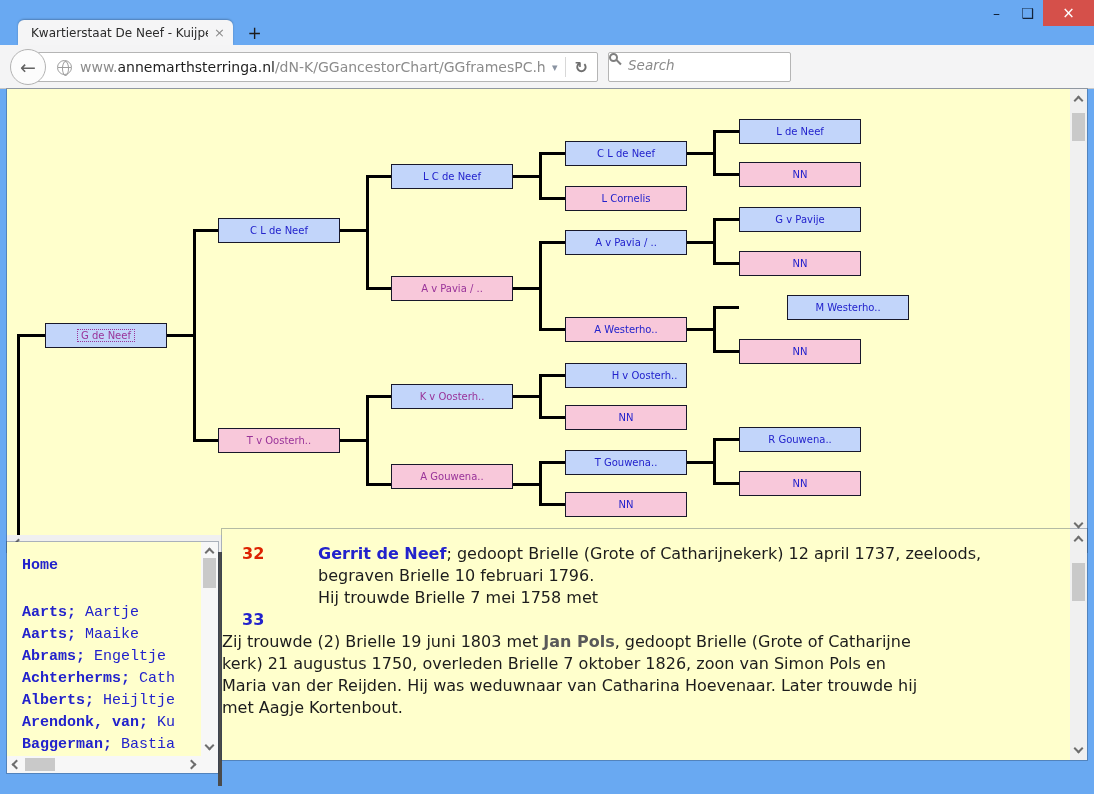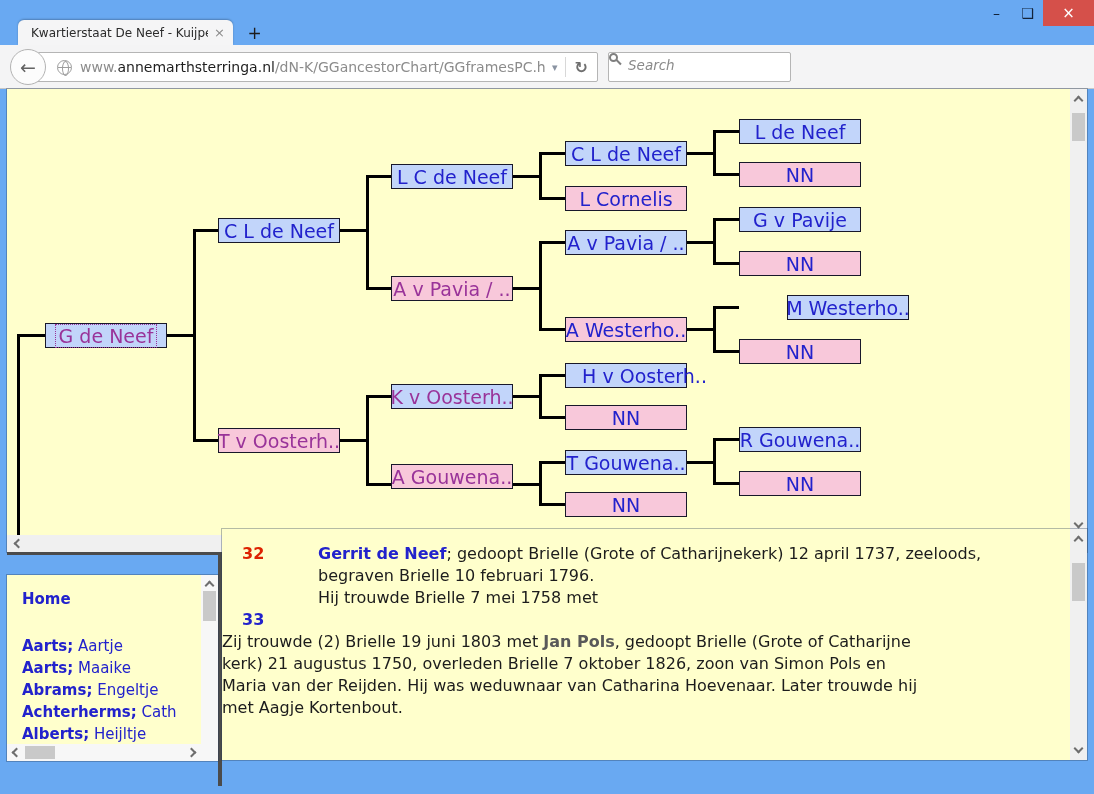--- a/index.html
+++ b/index.html
@@ -75,29 +75,29 @@
   .note:after{content:'';position:absolute;right:2px;top:-2px;width:4px;height:4px;
               background:#3a6fd8;border-radius:50%;}
   .tb-sep{width:1px;height:26px;background:#cfcfcf;margin:0 6px;}
   .menu-icon{width:20px;height:3px;background:#4f4f4f;box-shadow:0 6px 0 #4f4f4f,0 12px 0 #4f4f4f;
              margin-bottom:12px;}
 
   
   .content{position:absolute;left:0;top:89px;width:1094px;height:705px;background:#69a9f2;}
   .frame{position:absolute;background:#ffffcc;overflow:hidden;outline:1px solid rgba(40,60,90,.35);}
   .frame-top{left:7px;top:0;width:1080px;height:463px;}
-  .frame-bl{left:7px;top:486px;width:211px;height:186px;}
+  .frame-bl{left:7px;top:453px;width:211px;height:231px;font-family:Liberation Mono, monospace;}
   .frame-br{left:222px;top:440px;width:865px;height:231px;}
   .divider-h{position:absolute;left:7px;top:463px;width:1080px;height:3px;background:#4b4b4b;}
   .divider-v{position:absolute;left:218px;top:466px;width:4px;height:231px;background:#4b4b4b;}
 
   
   .tline{position:absolute;background:#000;}
   .pbox{position:absolute;width:122px;height:25px;border:1px solid #18182a;display:flex;
-        align-items:center;justify-content:center;font-size:19px;white-space:nowrap;}
+        align-items:center;justify-content:center;font-size:10px;white-space:nowrap;}
   .male{background:#c2d5fa;}
   .female{background:#f8c8da;}
   .plink{color:#2222cc;}
   .pvisited{color:#993399;}
   .pfocus{outline:1px dotted #993399;padding:0 3px;}
 
   
   .sb{position:absolute;background:#f0f0f0;}
   .sb-thumb{position:absolute;background:#c9c9c9;}
   .chev{position:absolute;width:7px;height:7px;border-top:2px solid #6e6e6e;

